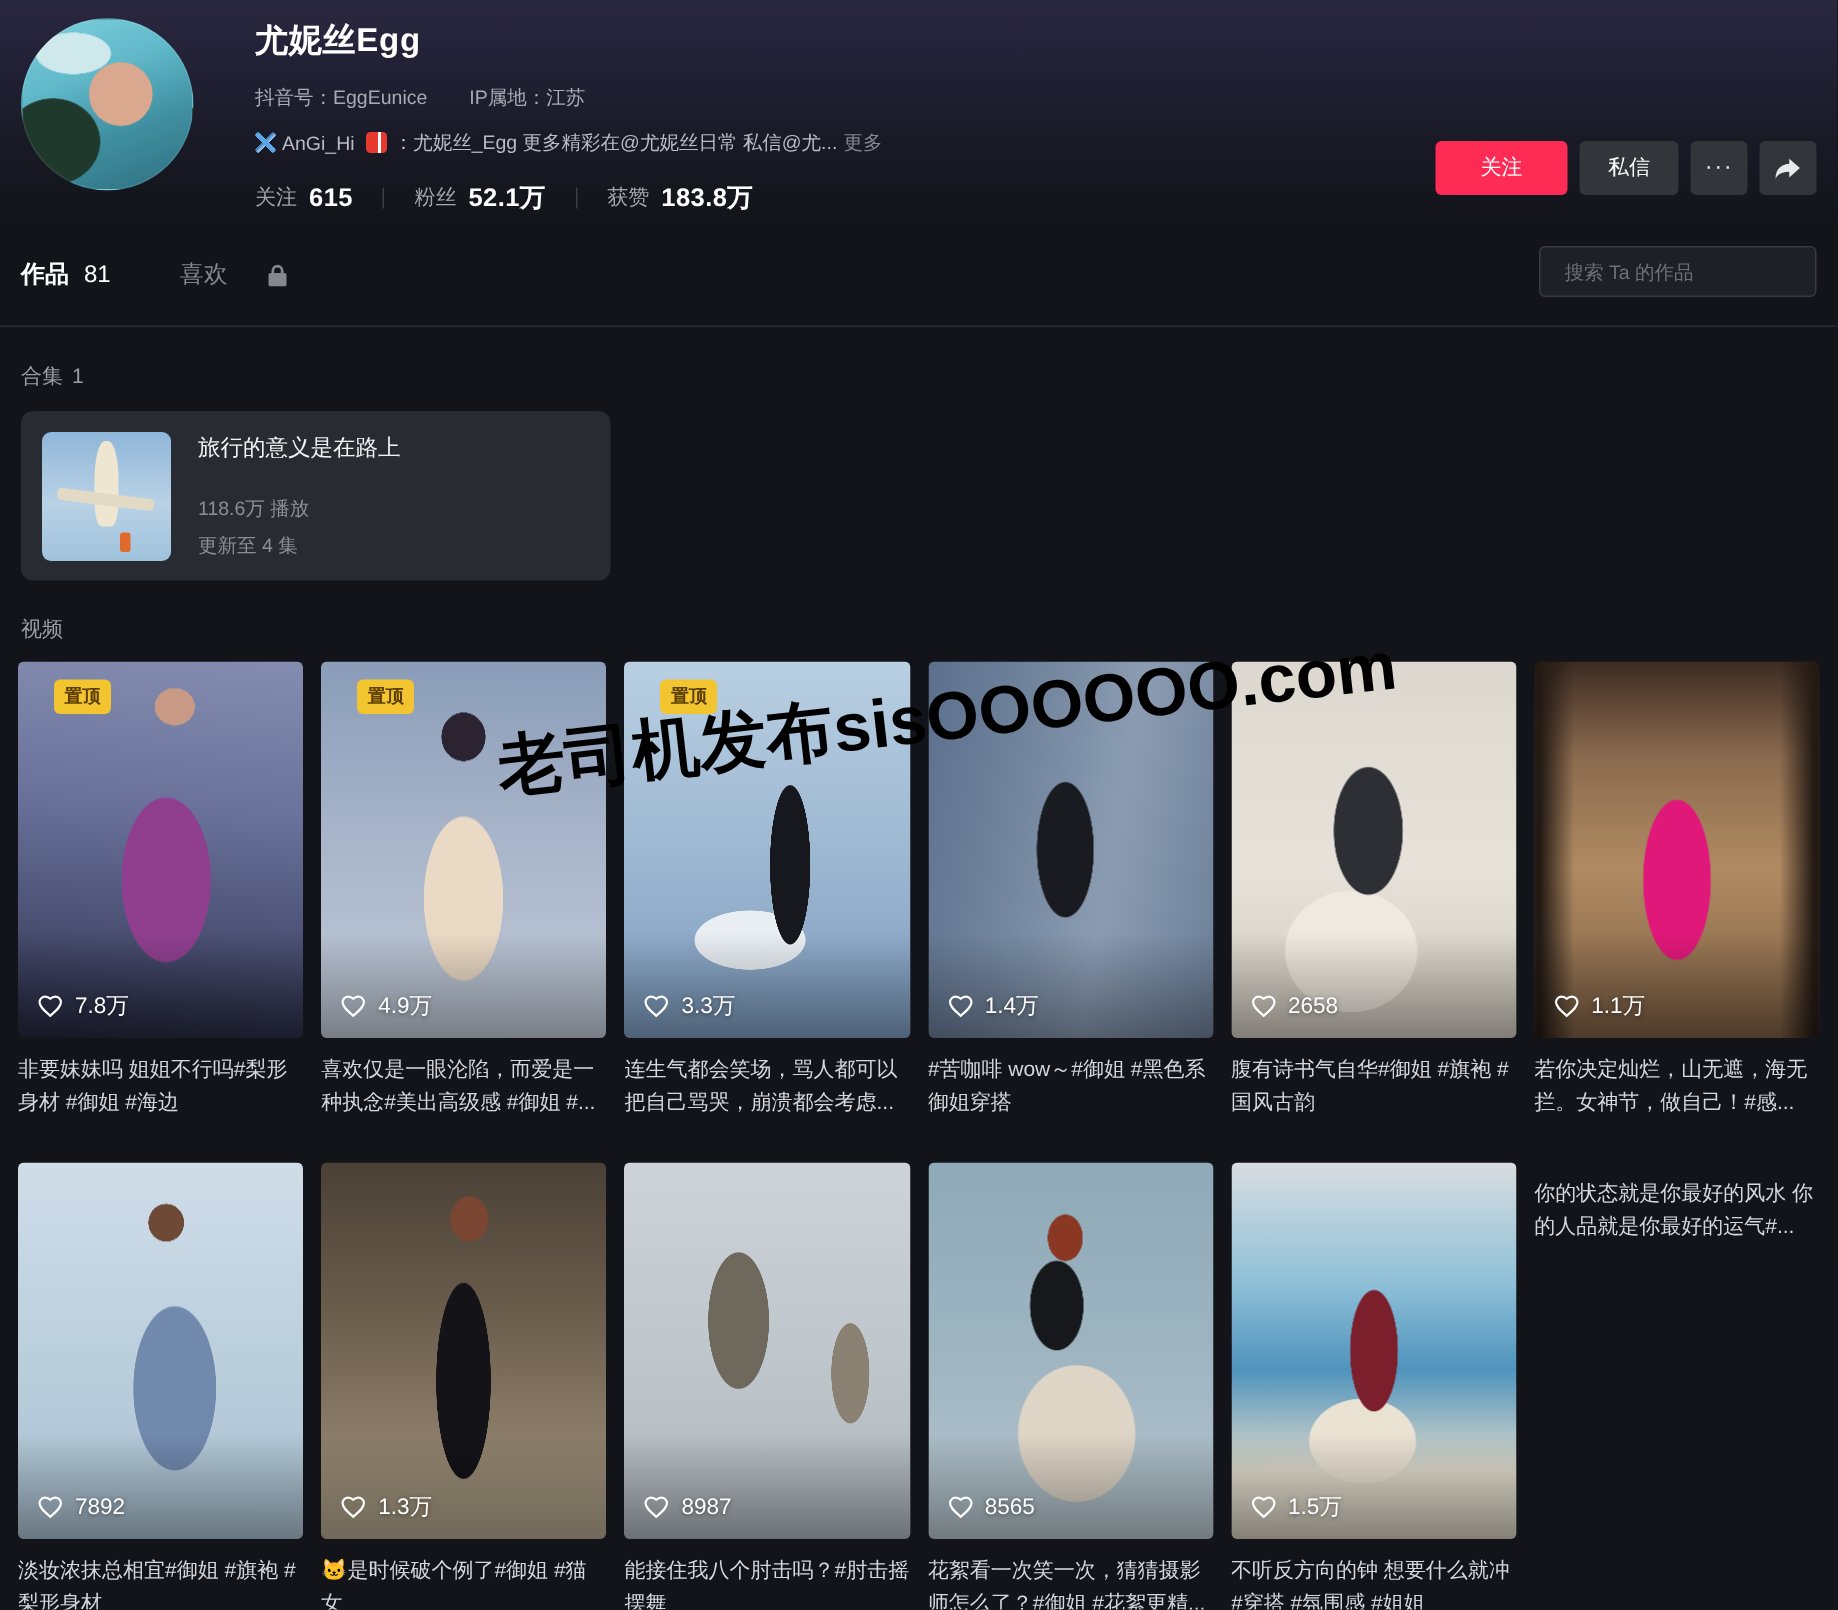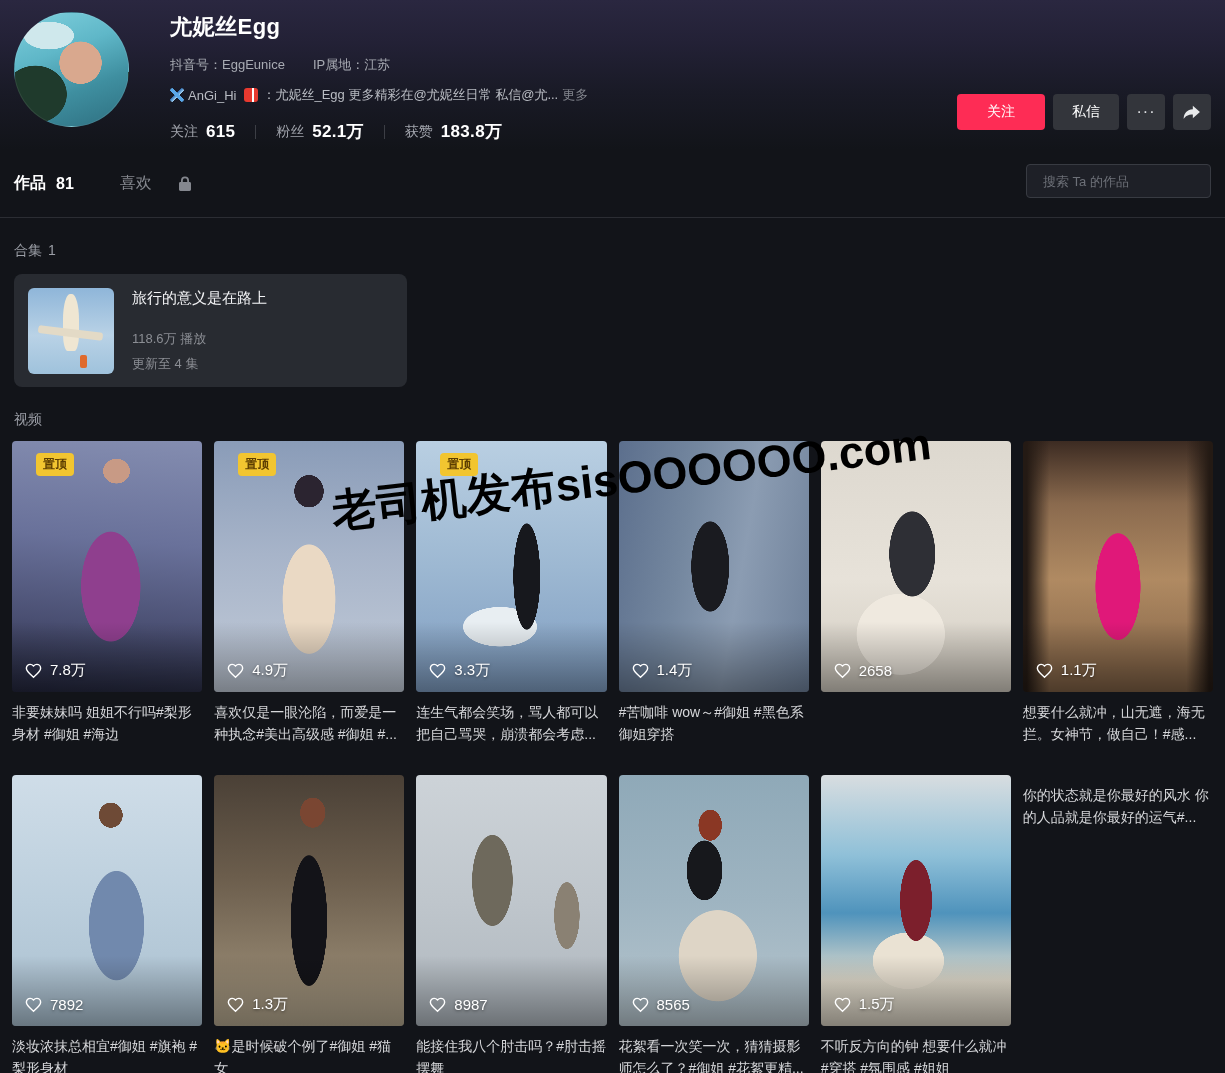--- a/index.html
+++ b/index.html
@@ -37,21 +37,21 @@
     font-family:"Liberation Sans", sans-serif; }
   .btn-follow { width:88px; background:#fe2c55; }
   .btn-msg { width:66px; background:#33353b; }
   .btn-sq { width:38px; background:#33353b; color:#dfe0e3; font-size:16px; letter-spacing:1px; }
 
   
   .tabbar { position:relative; height:68px; display:flex; align-items:center; padding:0 14px;
     border-bottom:1px solid #2b2d33; }
   .tab { display:flex; align-items:center; font-size:16px; cursor:pointer; }
   .tab-works { color:#ffffff; font-weight:700; }
-  .tab-works .cnt { margin-left:10px; font-weight:700; }
+  .tab-works .cnt { margin-left:10px; font-weight:400; }
   .tab-likes { color:#84878e; margin-left:46px; font-weight:400;gap:20px; }
   .lock { margin-left:6px; }
   .search { position:absolute; right:14px; top:14px; width:185px; height:34px;
     background:#1e2027; border:1px solid #383b42; border-radius:4px;
     display:flex; align-items:center; padding:0 10px; }
   .search input { flex:1; background:transparent; border:none; outline:none;
     color:#ef4444; font-size:13px; margin-left:6px; font-family:"Liberation Sans", sans-serif; }
   .search input::placeholder { color:#6d7078; }
 
   
@@ -279,32 +279,33 @@
 
   <div class="card">
     <div class="thumb t5">
       <span class="likes">
           <svg width="19" height="19" viewBox="0 0 24 24">
             <path d="M12 20.5l-1.3-1.2C6 15.2 3 12.4 3 9.1 3 6.4 5.1 4.3 7.8 4.3c1.5 0 3 .7 4.2 1.9 1.2-1.2 2.7-1.9 4.2-1.9 2.7 0 4.8 2.1 4.8 4.8 0 3.3-3 6.1-7.7 10.2L12 20.5z" fill="none" stroke="#fff" stroke-width="1.8"></path>
           </svg>
           <span>2658</span>
         </span>
     </div>
+    <div class="cap">腹有诗书气自华#御姐 #旗袍 #国风古韵</div>
   </div>
 
   <div class="card">
     <div class="thumb t6">
       <span class="likes">
           <svg width="19" height="19" viewBox="0 0 24 24">
             <path d="M12 20.5l-1.3-1.2C6 15.2 3 12.4 3 9.1 3 6.4 5.1 4.3 7.8 4.3c1.5 0 3 .7 4.2 1.9 1.2-1.2 2.7-1.9 4.2-1.9 2.7 0 4.8 2.1 4.8 4.8 0 3.3-3 6.1-7.7 10.2L12 20.5z" fill="none" stroke="#fff" stroke-width="1.8"></path>
           </svg>
           <span>1.1万</span>
         </span>
     </div>
-    <div class="cap">想要什么就冲，山无遮，海无拦。女神节，做自己！#感...</div>
+    <div class="cap">若你决定灿烂，山无遮，海无拦。女神节，做自己！#感...</div>
   </div>
 
   <div class="card">
     <div class="thumb t7">
       <span class="likes">
           <svg width="19" height="19" viewBox="0 0 24 24">
             <path d="M12 20.5l-1.3-1.2C6 15.2 3 12.4 3 9.1 3 6.4 5.1 4.3 7.8 4.3c1.5 0 3 .7 4.2 1.9 1.2-1.2 2.7-1.9 4.2-1.9 2.7 0 4.8 2.1 4.8 4.8 0 3.3-3 6.1-7.7 10.2L12 20.5z" fill="none" stroke="#fff" stroke-width="1.8"></path>
           </svg>
           <span>7892</span>
         </span>

